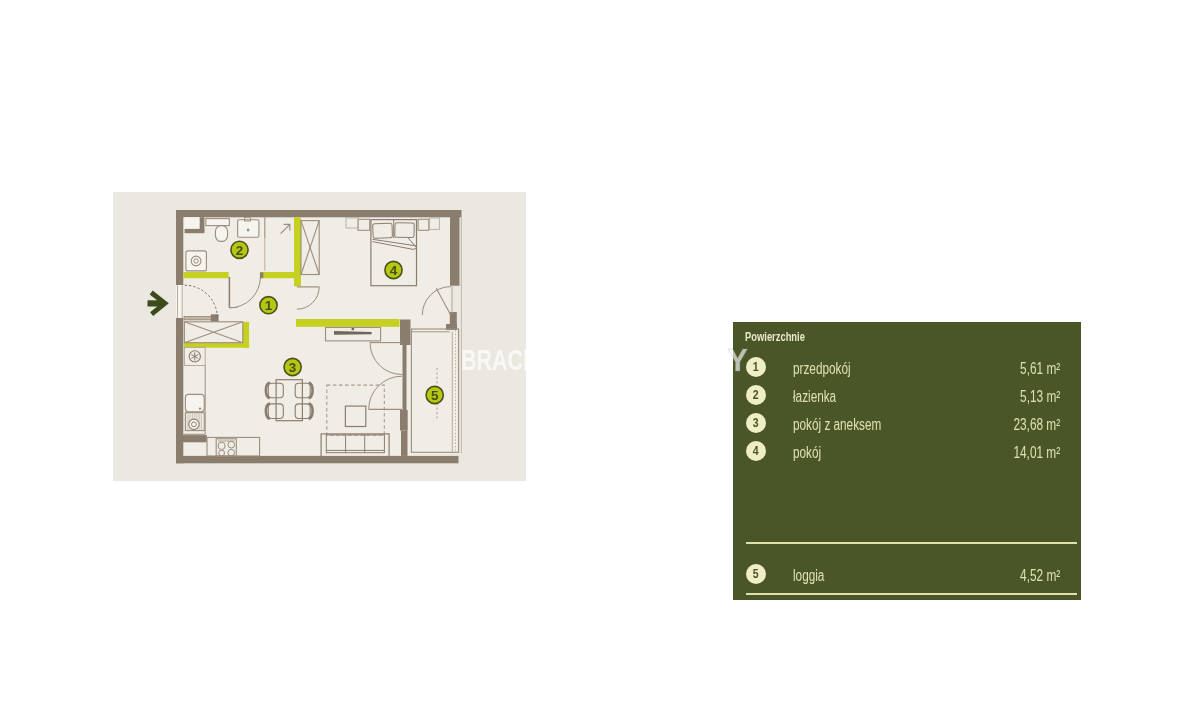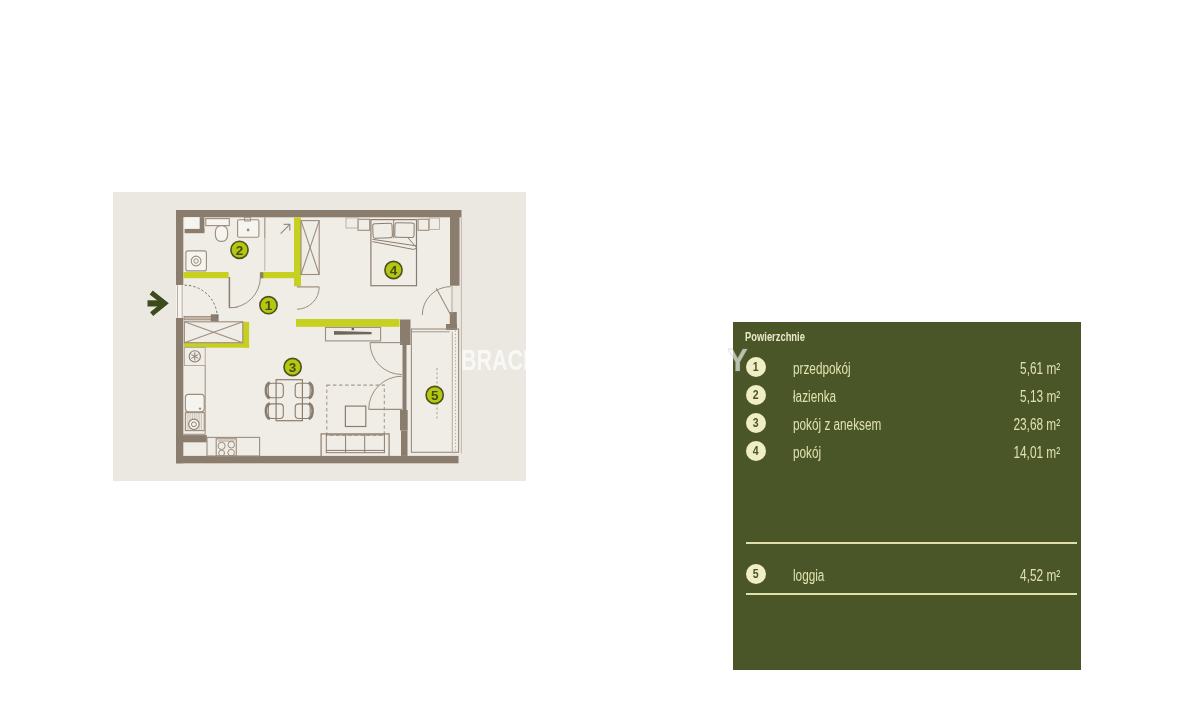--- a/index.html
+++ b/index.html
@@ -268,21 +268,21 @@
     <text x="292.6" y="371.9">3</text>
 
     <circle cx="393.5" cy="270" r="8.6" fill="#b5c713" stroke="#4c511c" stroke-width="1.6"></circle>
     <text x="393.5" y="274.9">4</text>
 
     <circle cx="434.7" cy="395" r="8.6" fill="#b5c713" stroke="#4c511c" stroke-width="1.6"></circle>
     <text x="434.7" y="399.9">5</text>
   </g>
 </svg>
 
-<div class="abs" style="left:733px;top:322px;width:348px;height:348px;background:#4a5628;">
+<div class="abs" style="left:733px;top:322px;width:348px;height:278px;background:#4a5628;">
 
   <div class="abs" style="left:12px;top:8px;font-size:12.5px;font-weight:bold;color:#e9e8c9;transform:scaleX(0.75);transform-origin:0 50%;">Powierzchnie</div>
 
   <div class="bdg" style="left:13px;top:35px;"><span>1</span></div>
 
   <div class="lbl" style="left:60px;top:38px;">przedpokój</div>
 
   <div class="val" style="right:21px;top:38px;">5,61 m²</div>
 
   <div class="bdg" style="left:13px;top:63px;"><span>2</span></div>

